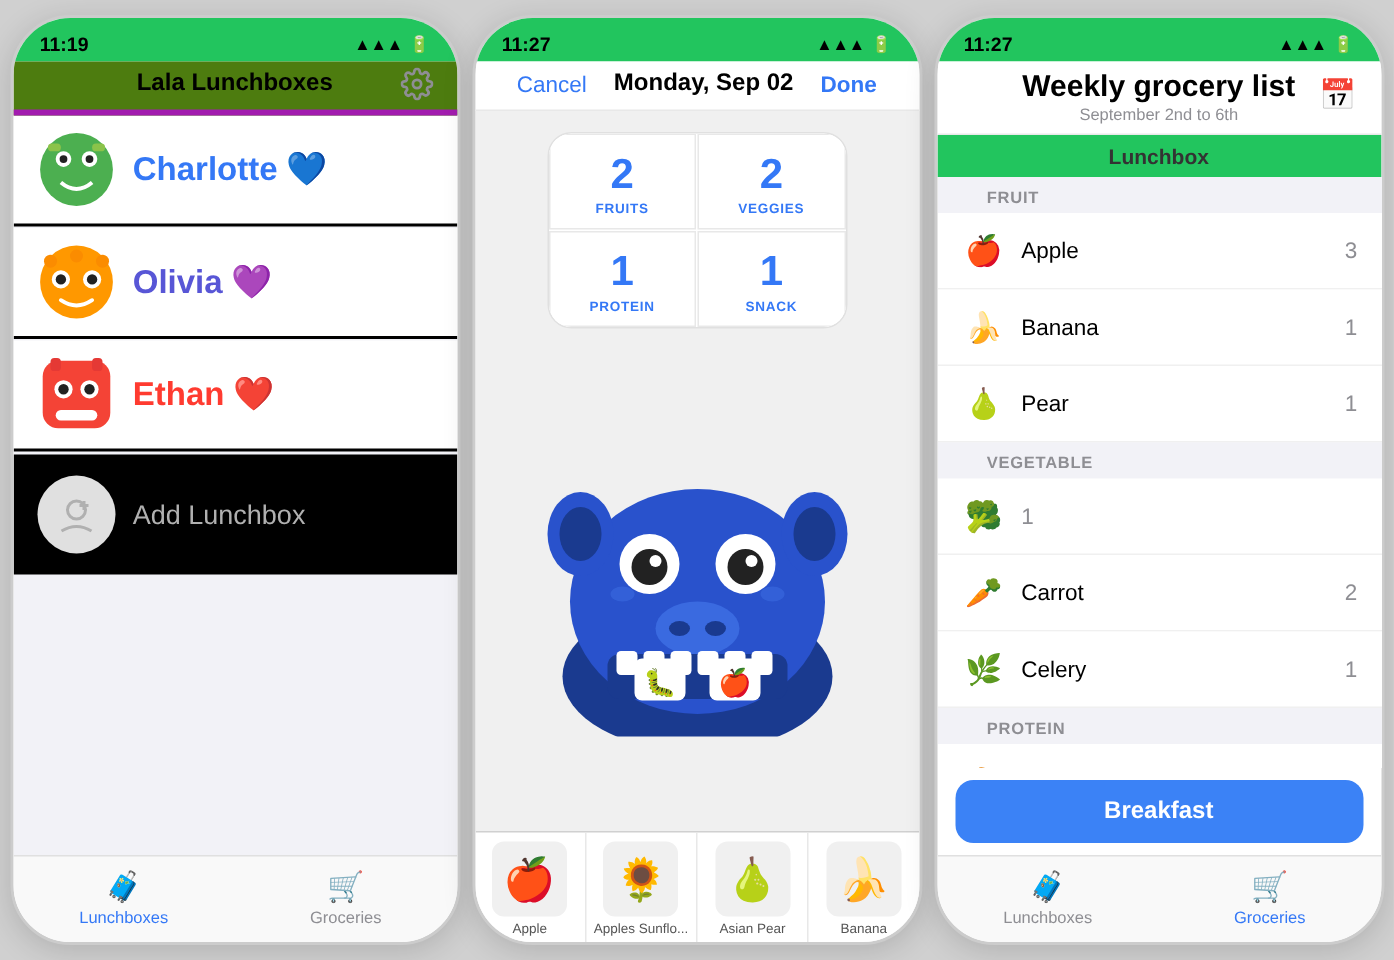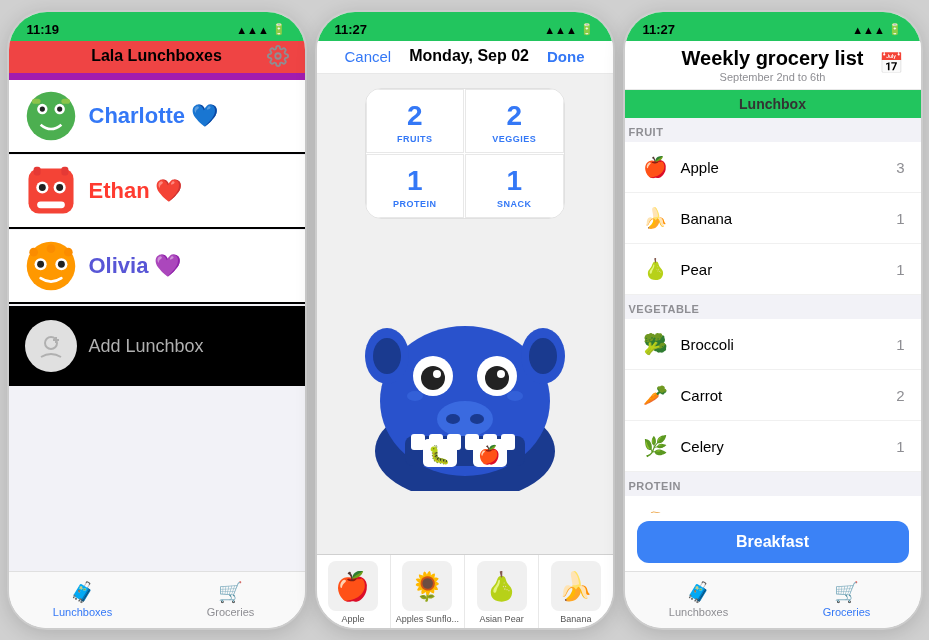--- a/index.html
+++ b/index.html
@@ -47,23 +47,23 @@
     }
     .status-bar .time { font-size: 13px; font-weight: 700; }
     .status-icons { display: flex; gap: 4px; align-items: center; font-size: 11px; }
 
     
     .screen1-header {
       display: flex;
       justify-content: center;
       align-items: center;
       padding: 6px 16px 8px;
-      border-bottom: 7px solid #a21caf;
+      border-bottom: 4px solid #a21caf;
       position: relative;
-      background: #ef4444;
+      background: #4d7c0f;
     }
     .screen1-header .title {
       font-size: 16px;
       font-weight: 600;
       color: #000;
     }
     .screen1-header .gear-icon {
       position: absolute;
       right: 16px;
       width: 22px;
@@ -246,21 +246,21 @@
       top: 10px;
       font-size: 20px;
       color: #3478f6;
     }
     .grocery-list {
       flex: 1;
       overflow-y: auto;
       background: #f2f2f7;
     }
     .grocery-section-header {
-      padding: 8px 4px 4px;
+      padding: 8px 33px 4px;
       font-size: 11px;
       font-weight: 700;
       color: #8e8e93;
       letter-spacing: 0.5px;
       text-transform: uppercase;
       background: #f2f2f7;
     }
     .grocery-section-label {
       background: #22c55e;
       text-align: center;
@@ -340,51 +340,51 @@
           <circle cx="30" cy="30" r="28" fill="#4caf50"></circle>
           <circle cx="20" cy="22" r="6" fill="#fff"></circle>
           <circle cx="40" cy="22" r="6" fill="#fff"></circle>
           <circle cx="20" cy="22" r="3" fill="#222"></circle>
           <circle cx="40" cy="22" r="3" fill="#222"></circle>
           <path d="M18 40 Q30 50 42 40" stroke="#fff" stroke-width="3" fill="none"></path>
           <rect x="8" y="10" width="10" height="6" rx="3" fill="#8bc34a"></rect>
           <rect x="42" y="10" width="10" height="6" rx="3" fill="#8bc34a"></rect>
         </svg>
         <span class="lunchbox-name charlotte">Charlotte 💙</span>
-      </div>
-
-      <div class="lunchbox-item">
-        <svg class="monster-avatar" viewBox="0 0 60 60">
-          <rect x="4" y="4" width="52" height="52" rx="12" fill="#f44336"></rect>
-          <circle cx="20" cy="26" r="7" fill="#fff"></circle>
-          <circle cx="40" cy="26" r="7" fill="#fff"></circle>
-          <circle cx="20" cy="26" r="4" fill="#222"></circle>
-          <circle cx="40" cy="26" r="4" fill="#222"></circle>
-          <rect x="14" y="42" width="32" height="8" rx="4" fill="#fff"></rect>
-          <rect x="10" y="2" width="8" height="10" rx="3" fill="#e53935"></rect>
-          <rect x="42" y="2" width="8" height="10" rx="3" fill="#e53935"></rect>
-        </svg>
-        <span class="lunchbox-name ethan">Ethan ❤️</span>
       </div>
 
       <div class="lunchbox-item">
         <svg class="monster-avatar" viewBox="0 0 60 60">
           <circle cx="30" cy="30" r="28" fill="#ff9800"></circle>
           <circle cx="18" cy="28" r="7" fill="#fff"></circle>
           <circle cx="42" cy="28" r="7" fill="#fff"></circle>
           <circle cx="18" cy="28" r="4" fill="#222"></circle>
           <circle cx="42" cy="28" r="4" fill="#222"></circle>
           <path d="M18 44 Q30 52 42 44" stroke="#fff" stroke-width="3" fill="none" stroke-linecap="round"></path>
           <circle cx="10" cy="14" r="5" fill="#fb8c00"></circle>
           <circle cx="50" cy="14" r="5" fill="#fb8c00"></circle>
           <circle cx="30" cy="10" r="5" fill="#fb8c00"></circle>
         </svg>
         <span class="lunchbox-name olivia">Olivia 💜</span>
       </div>
 
+      <div class="lunchbox-item">
+        <svg class="monster-avatar" viewBox="0 0 60 60">
+          <rect x="4" y="4" width="52" height="52" rx="12" fill="#f44336"></rect>
+          <circle cx="20" cy="26" r="7" fill="#fff"></circle>
+          <circle cx="40" cy="26" r="7" fill="#fff"></circle>
+          <circle cx="20" cy="26" r="4" fill="#222"></circle>
+          <circle cx="40" cy="26" r="4" fill="#222"></circle>
+          <rect x="14" y="42" width="32" height="8" rx="4" fill="#fff"></rect>
+          <rect x="10" y="2" width="8" height="10" rx="3" fill="#e53935"></rect>
+          <rect x="42" y="2" width="8" height="10" rx="3" fill="#e53935"></rect>
+        </svg>
+        <span class="lunchbox-name ethan">Ethan ❤️</span>
+      </div>
+
       <div class="add-lunchbox">
         <div class="add-avatar">
           <svg width="30" height="30" viewBox="0 0 30 30">
             <circle cx="15" cy="12" r="6" stroke="#b0b0b0" stroke-width="2" fill="none"></circle>
             <path d="M5 26 Q15 20 25 26" stroke="#b0b0b0" stroke-width="2" fill="none"></path>
             <line x1="20" y1="6" x2="20" y2="12" stroke="#b0b0b0" stroke-width="2"></line>
             <line x1="17" y1="9" x2="23" y2="9" stroke="#b0b0b0" stroke-width="2"></line>
           </svg>
         </div>
         <span class="add-label">Add Lunchbox</span>
@@ -538,21 +538,20 @@
       </div>
       <div class="grocery-row">
         <div class="grocery-food-icon">🍐</div>
         <span class="grocery-name">Pear</span>
         <span class="grocery-count">1</span>
       </div>
 
       <div class="grocery-section-header">VEGETABLE</div>
       <div class="grocery-row">
         <div class="grocery-food-icon">🥦</div>
-        <span class="grocery-name">Broccoli</span>
         <span class="grocery-count">1</span>
       </div>
       <div class="grocery-row">
         <div class="grocery-food-icon">🥕</div>
         <span class="grocery-name">Carrot</span>
         <span class="grocery-count">2</span>
       </div>
       <div class="grocery-row">
         <div class="grocery-food-icon">🌿</div>
         <span class="grocery-name">Celery</span>

